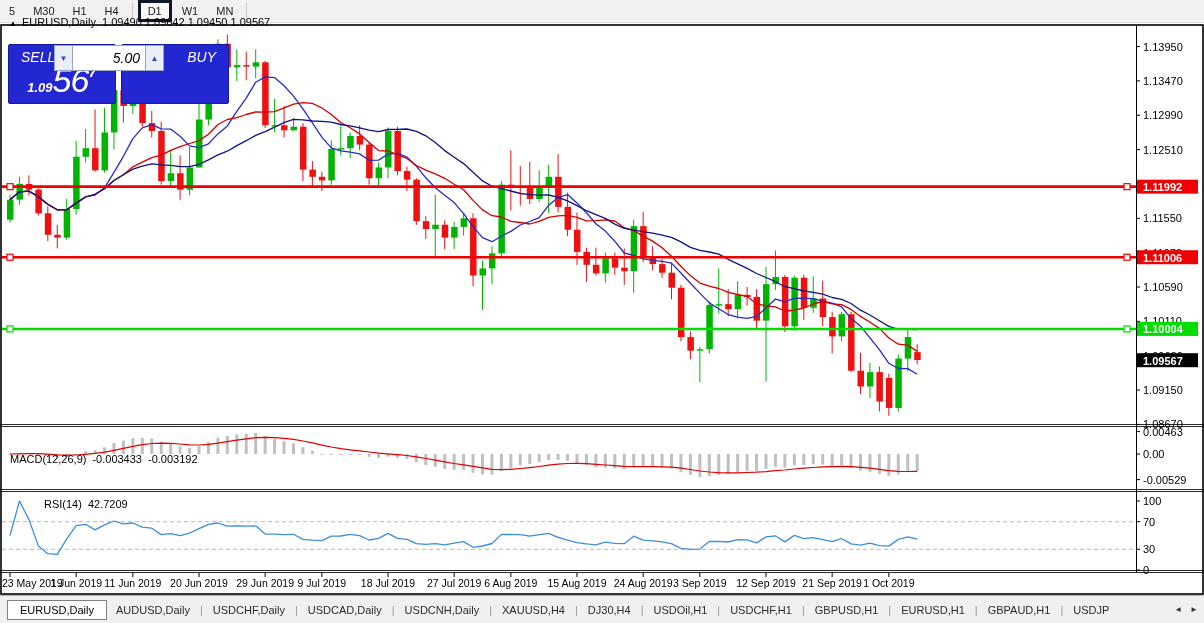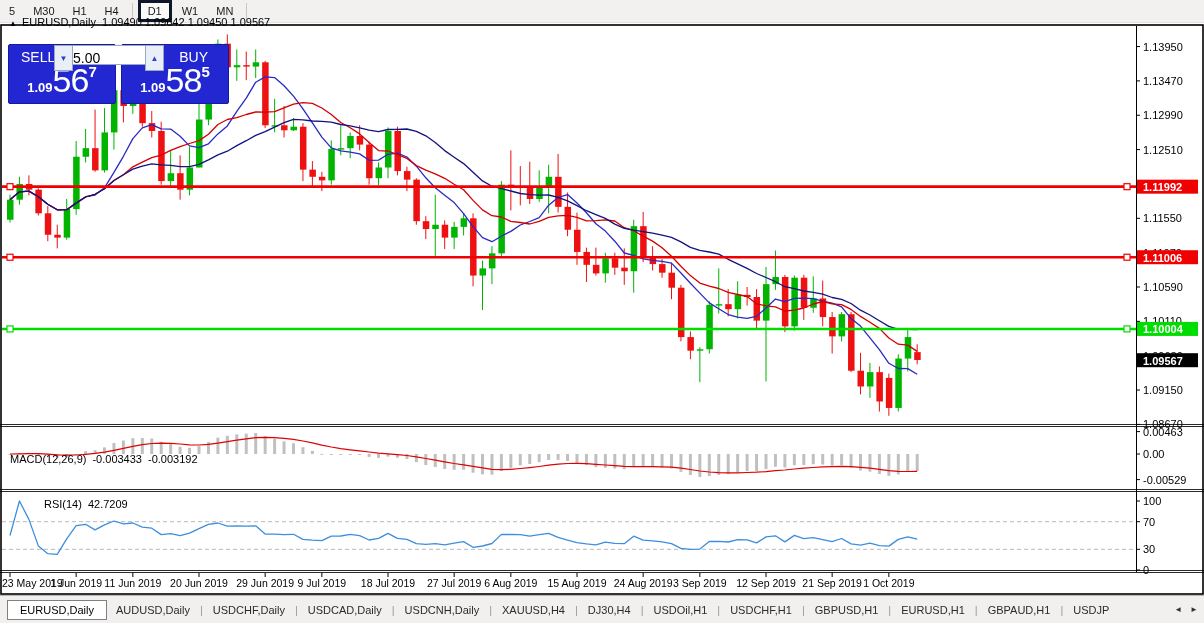--- a/index.html
+++ b/index.html
@@ -9,35 +9,35 @@
     border-bottom:1px solid #e3e2e1;display:flex;align-items:center;}
   .tf-btn{font-size:11px;color:#1a1a1a;padding:2px 7px;margin:0 1px;border:1px solid transparent;cursor:default;}
   .tf-btn.active{background:#fbfbfb;border:3px solid #0f172a;}
   .tf-sep{width:1px;height:16px;background:#c9c8c7;margin:0 4px;}
   
   #chart-svg{position:absolute;left:0;top:24px;}
   #chart-title{position:absolute;left:9px;top:16px;font-size:11px;color:#000;z-index:5;}
   #chart-title .tri{font-size:8px;margin-right:5px;}
   #chart-title b{font-weight:normal;}
   
-  #widget{position:absolute;left:8px;top:44px;width:221px;height:60px;z-index:6;}
+  #widget{position:absolute;left:8px;top:44px;width:221px;height:60px;z-index:6;font-style:italic;}
   .bluebox{position:absolute;top:0;width:108px;height:60px;background:#2327d2;border:1px solid #161a9e;
     border-radius:2px;box-sizing:border-box;color:#fff;}
   #sellbox{left:0;} #buybox{left:113px;}
   .side-label{position:absolute;top:4px;font-size:14px;color:#fff;}
-  #sellbox .side-label{left:12px;} #buybox .side-label{right:20px;}
+  #sellbox .side-label{left:12px;} #buybox .side-label{right:12px;}
   .quote{position:absolute;left:0;right:0;bottom:3px;text-align:center;white-space:nowrap;}
   .quote .pre{font-size:13px;font-weight:bold;vertical-align:baseline;}
   .quote .big{font-size:34px;letter-spacing:-1px;}
   .quote .sup{font-size:15px;font-weight:bold;vertical-align:top;position:relative;top:2px;}
   #spinner{position:absolute;left:46px;top:1px;height:26px;display:flex;z-index:7;}
   .spin-btn{width:19px;height:26px;background:#e9eef7;border:1px solid #98a6c0;box-sizing:border-box;
     color:#2a3fd0;font-size:8px;text-align:center;line-height:25px;cursor:default;}
-  #vol-field{width:72px;height:20px;background:#fff;border:1px solid #98a6c0;border-left:none;border-right:none;
-    box-sizing:border-box;font-size:14px;color:#000;text-align:left;line-height:25px;padding-right:16px;}
+  #vol-field{width:72px;height:26px;background:#fff;border:1px solid #98a6c0;border-left:none;border-right:none;
+    box-sizing:border-box;font-size:14px;color:#000;text-align:right;line-height:25px;padding-right:5px;}
   
   .ind-label{position:absolute;font-size:11px;color:#000;z-index:5;white-space:nowrap;}
   #macd-label{left:10px;top:425px;margin-top:28px;} #rsi-label{left:10px;top:498px;padding-left:34px;}
   .ind-label span{margin-right:6px;}
   
   #tabs{position:absolute;left:0;top:595px;width:1204px;height:28px;background:#f1f0ef;
     border-top:1px solid #b5b4b3;display:flex;align-items:center;box-sizing:border-box;font-size:11px;color:#2b2b2b;}
   .tab{padding:3px 9px;white-space:nowrap;cursor:default;}
   .tab.active{background:#fff;border:1px solid #808080;margin-left:7px;padding:3px 12px;color:#000;}
   .tab-sep{color:#9a9a9a;padding:0 1px;}
@@ -461,21 +461,20 @@
   <span class="tri">▲</span><b>EURUSD,Daily</b>&nbsp;&nbsp;<span>1.09490 1.09642 1.09450 1.09567</span>
 </div>
 
 <div id="widget">
   <div class="bluebox" id="sellbox">
     <div class="side-label">SELL</div>
     <div class="quote"><span class="pre">1.09</span><span class="big">56</span><span class="sup">7</span></div>
   </div>
   <div class="bluebox" id="buybox">
     <div class="side-label">BUY</div>
-    <div class="quote"><span class="pre">1.09</span><span class="big">58</span><span class="sup">5</span></div>
   </div>
   <div id="spinner">
     <div class="spin-btn">▼</div>
     <div id="vol-field">5.00</div>
     <div class="spin-btn">▲</div>
   </div>
 </div>
 
 <div class="ind-label" id="macd-label">
   <span>MACD(12,26,9)</span><span>-0.003433</span><span>-0.003192</span>

